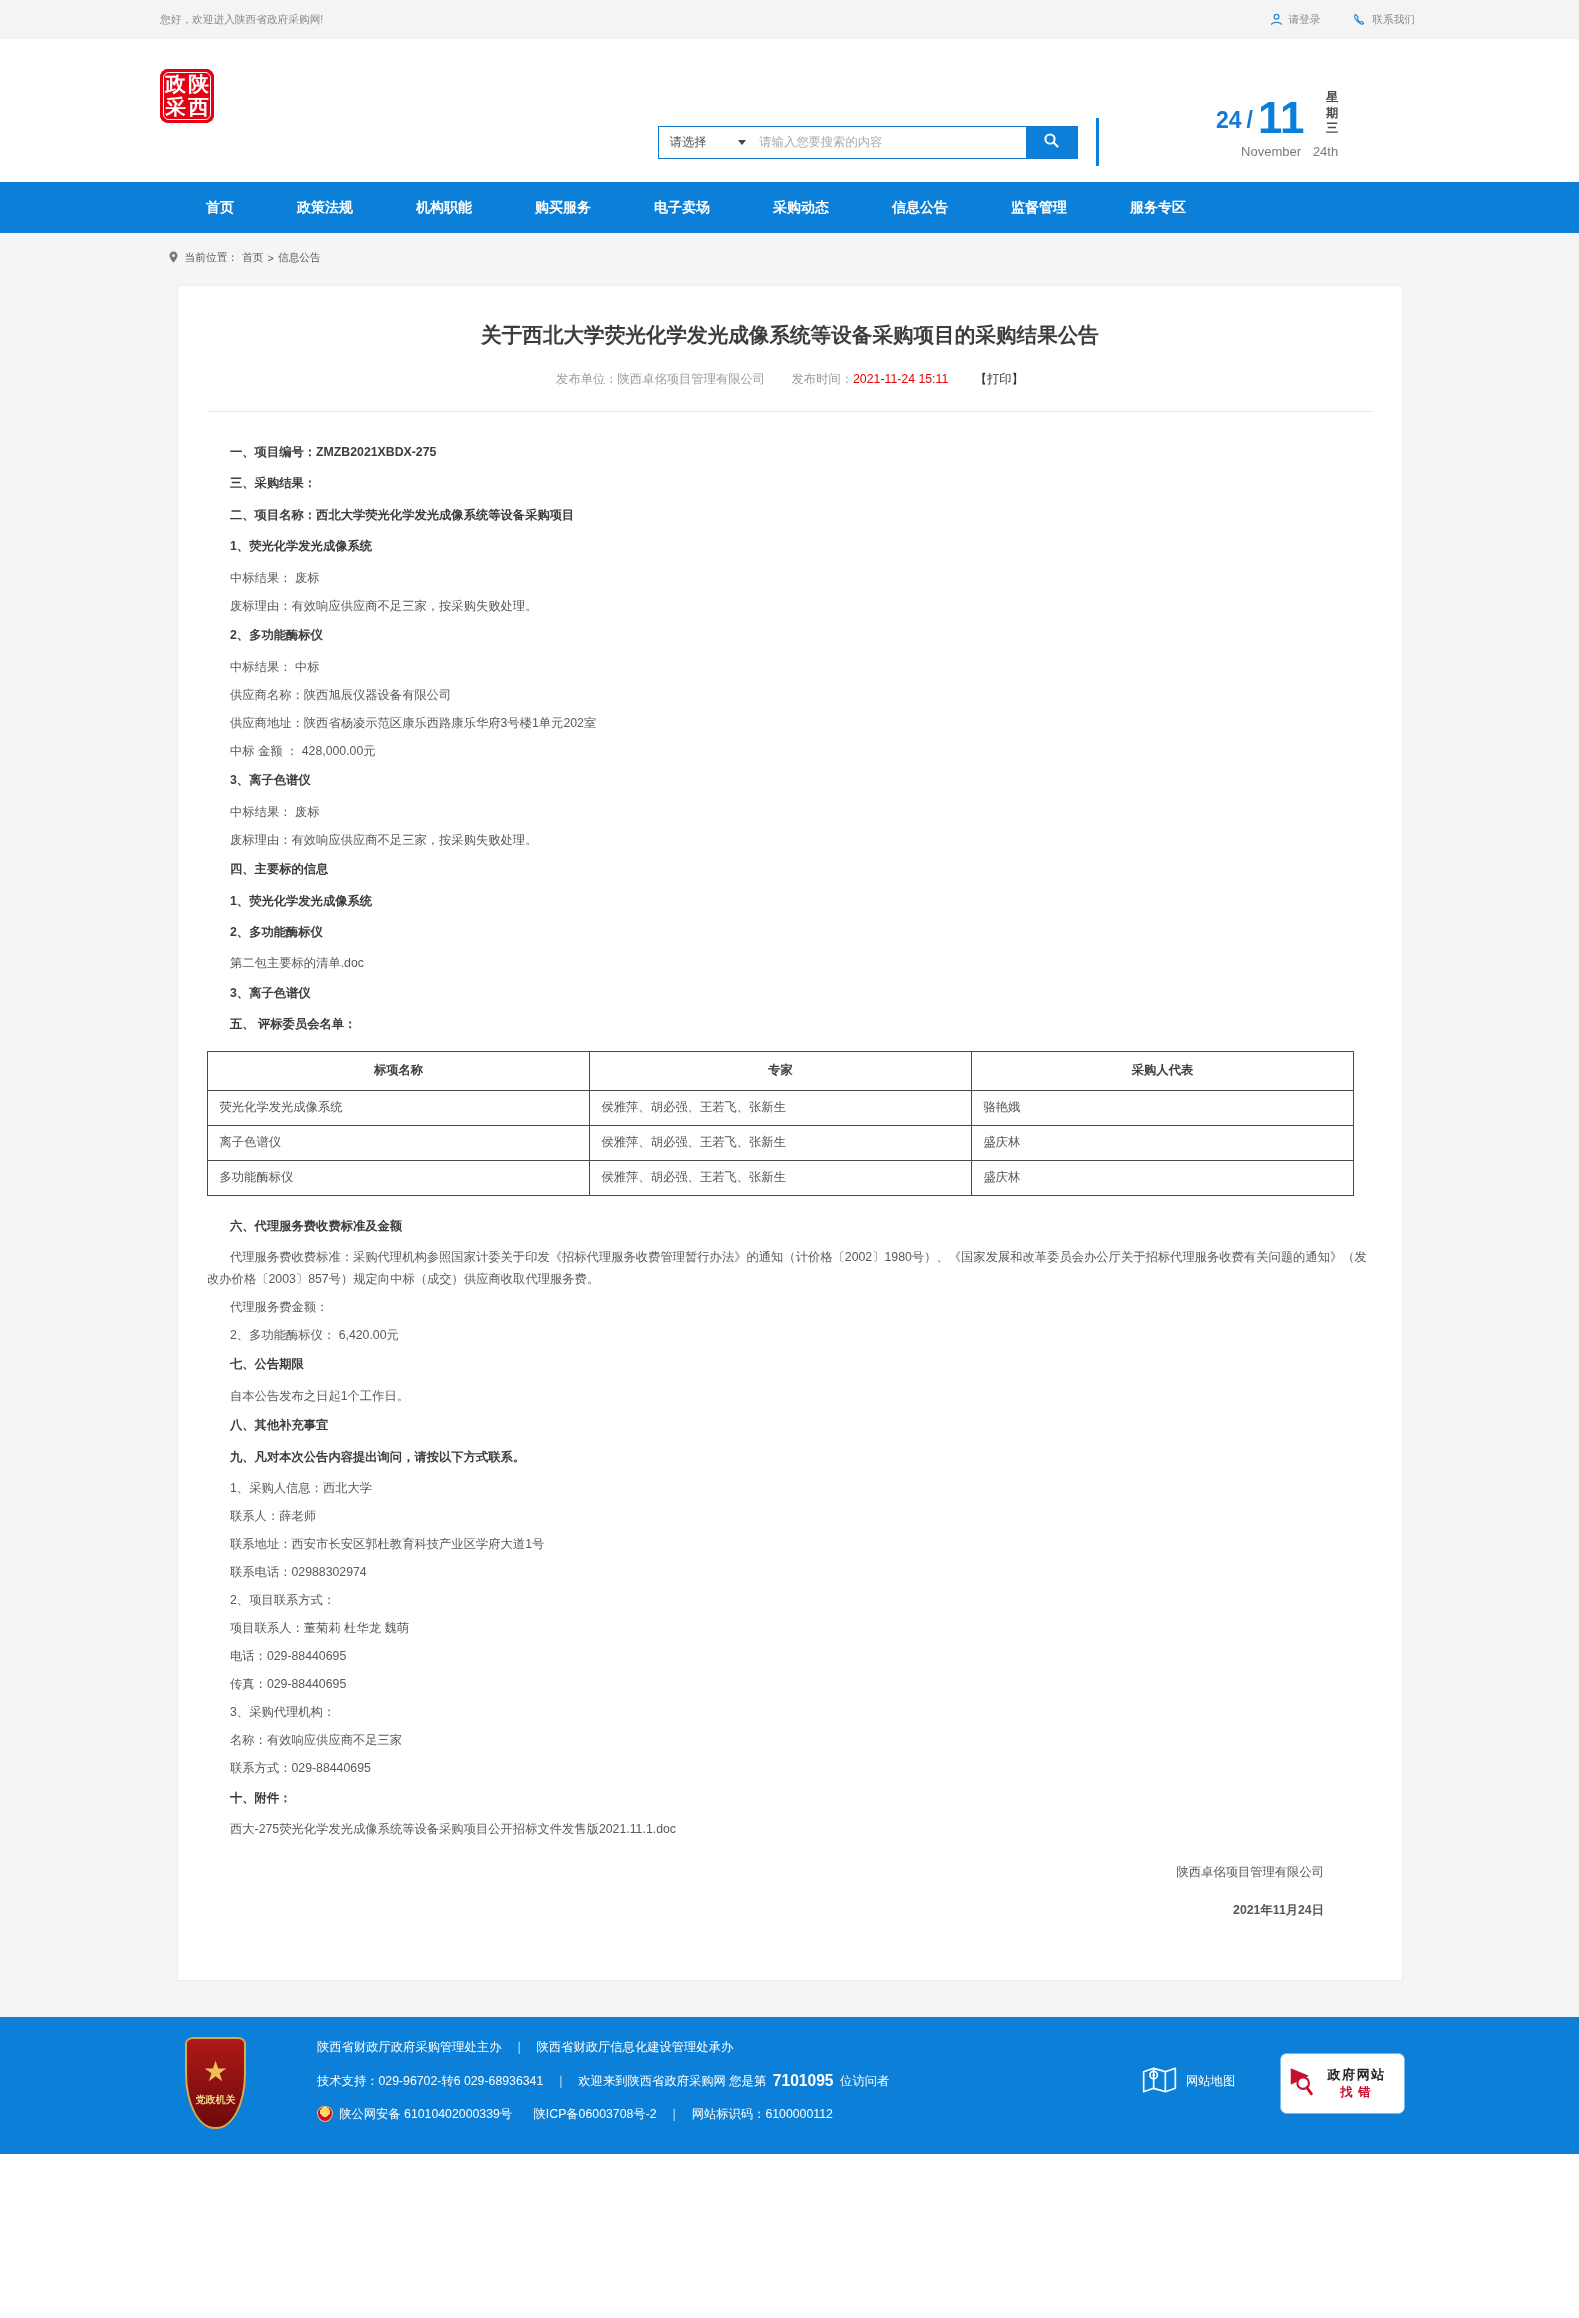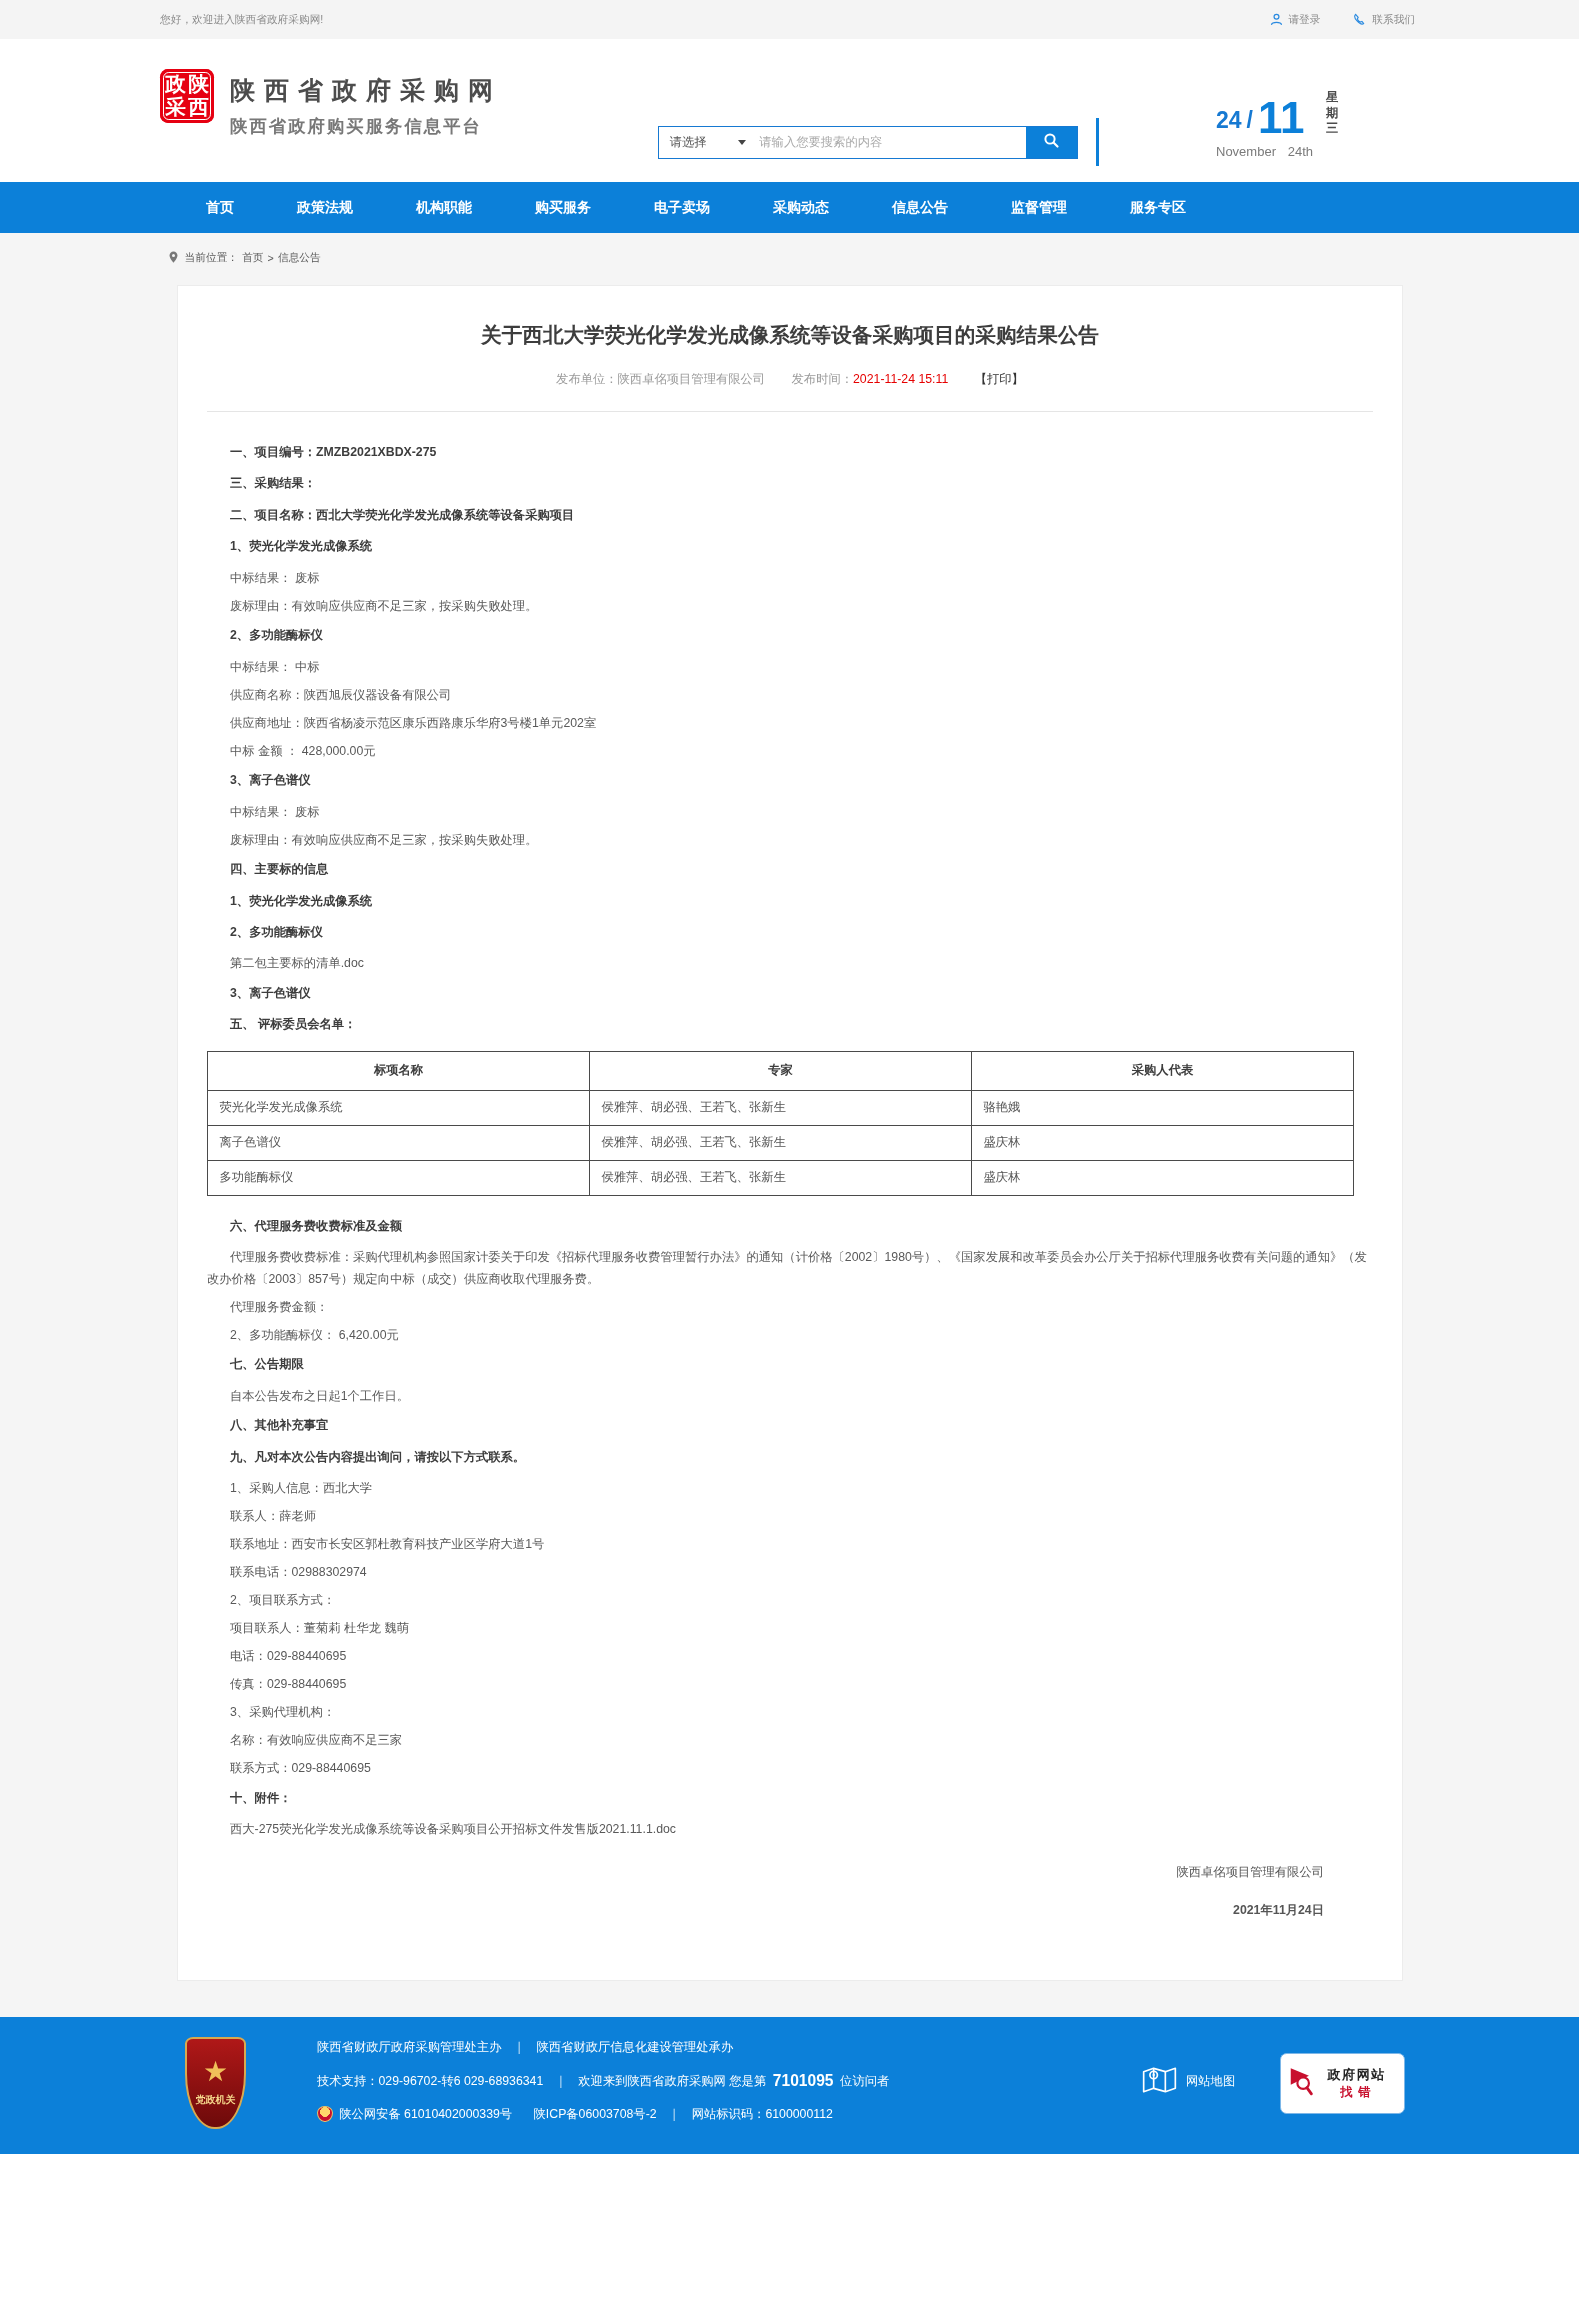--- a/index.html
+++ b/index.html
@@ -30,21 +30,21 @@
   .search-input::placeholder { color:#aaa; }
   .search-btn { width:51px; background:#0c80d9; border:none; display:flex; align-items:center; justify-content:center; cursor:pointer; margin:0px; }
   .search-accent { width:3.3px; height:48px; background:#0c80d9; margin-left:18px; }
   .date-widget { position:absolute; left:1216px; top:51px; }
   .date-row { display:flex; align-items:flex-end; }
   .date-day { font-size:23px; font-weight:bold; color:#1679d2; line-height:1; padding-bottom:5px; }
   .date-slash { font-size:23px; font-weight:bold; color:#1679d2; line-height:1; padding:0 5px 5px 5px; }
   .date-month { font-size:44px; font-weight:bold; color:#0c80d9; line-height:0.85; }
   .weekday { margin-left:21.4px; display:flex; flex-direction:column; }
   .weekday span { font-size:12.3px; color:#4c4c4c; font-weight:bold; line-height:15.6px; }
-  .date-en { margin-top:7.4px; font-size:13px; color:#7a7a7a; }
+  .date-en { margin-top:7.4px; font-size:13px; color:#7a7a7a;text-align:right; }
   .date-en .d2 { margin-left:8.2px; }
   
   .nav { height:51px; background:#0c80d9; display:flex; align-items:center; padding-left:206px; gap:63px; }
   .nav-item { color:#fff; font-size:14px; font-weight:bold; cursor:pointer; white-space:nowrap; }
   
   .main-bg { background:#f5f5f5; padding-bottom:36px; }
   .breadcrumb { padding:18px 0 20px 169px; font-size:10.7px; color:#595959; display:flex; align-items:center; gap:4.1px; }
   .breadcrumb svg { margin-right:2.5px; }
   .crumb-link { cursor:pointer; }
   .card { width:1226px; margin-left:177px; background:#fff; border:0.8px solid #ececec; padding:35px 29px 58px; }
@@ -118,24 +118,20 @@
 
       <span>政</span>
 
       <span>陕</span>
 
       <span>采</span>
 
       <span>西</span>
 
   </div>
-  <div class="site-names">
-    <div class="site-name">陕西省政府采购网</div>
-    <div class="site-subtitle">陕西省政府购买服务信息平台</div>
-  </div>
 
   <div class="search-wrap">
     <div class="search-box">
       <div class="search-select">
         <span>请选择</span>
         <span class="caret"></span>
       </div>
       <input class="search-input" type="text" placeholder="请输入您要搜索的内容" style="">
       <button class="search-btn">
         <span><svg width="16.5" height="16.5" viewBox="0 0 20 20">

